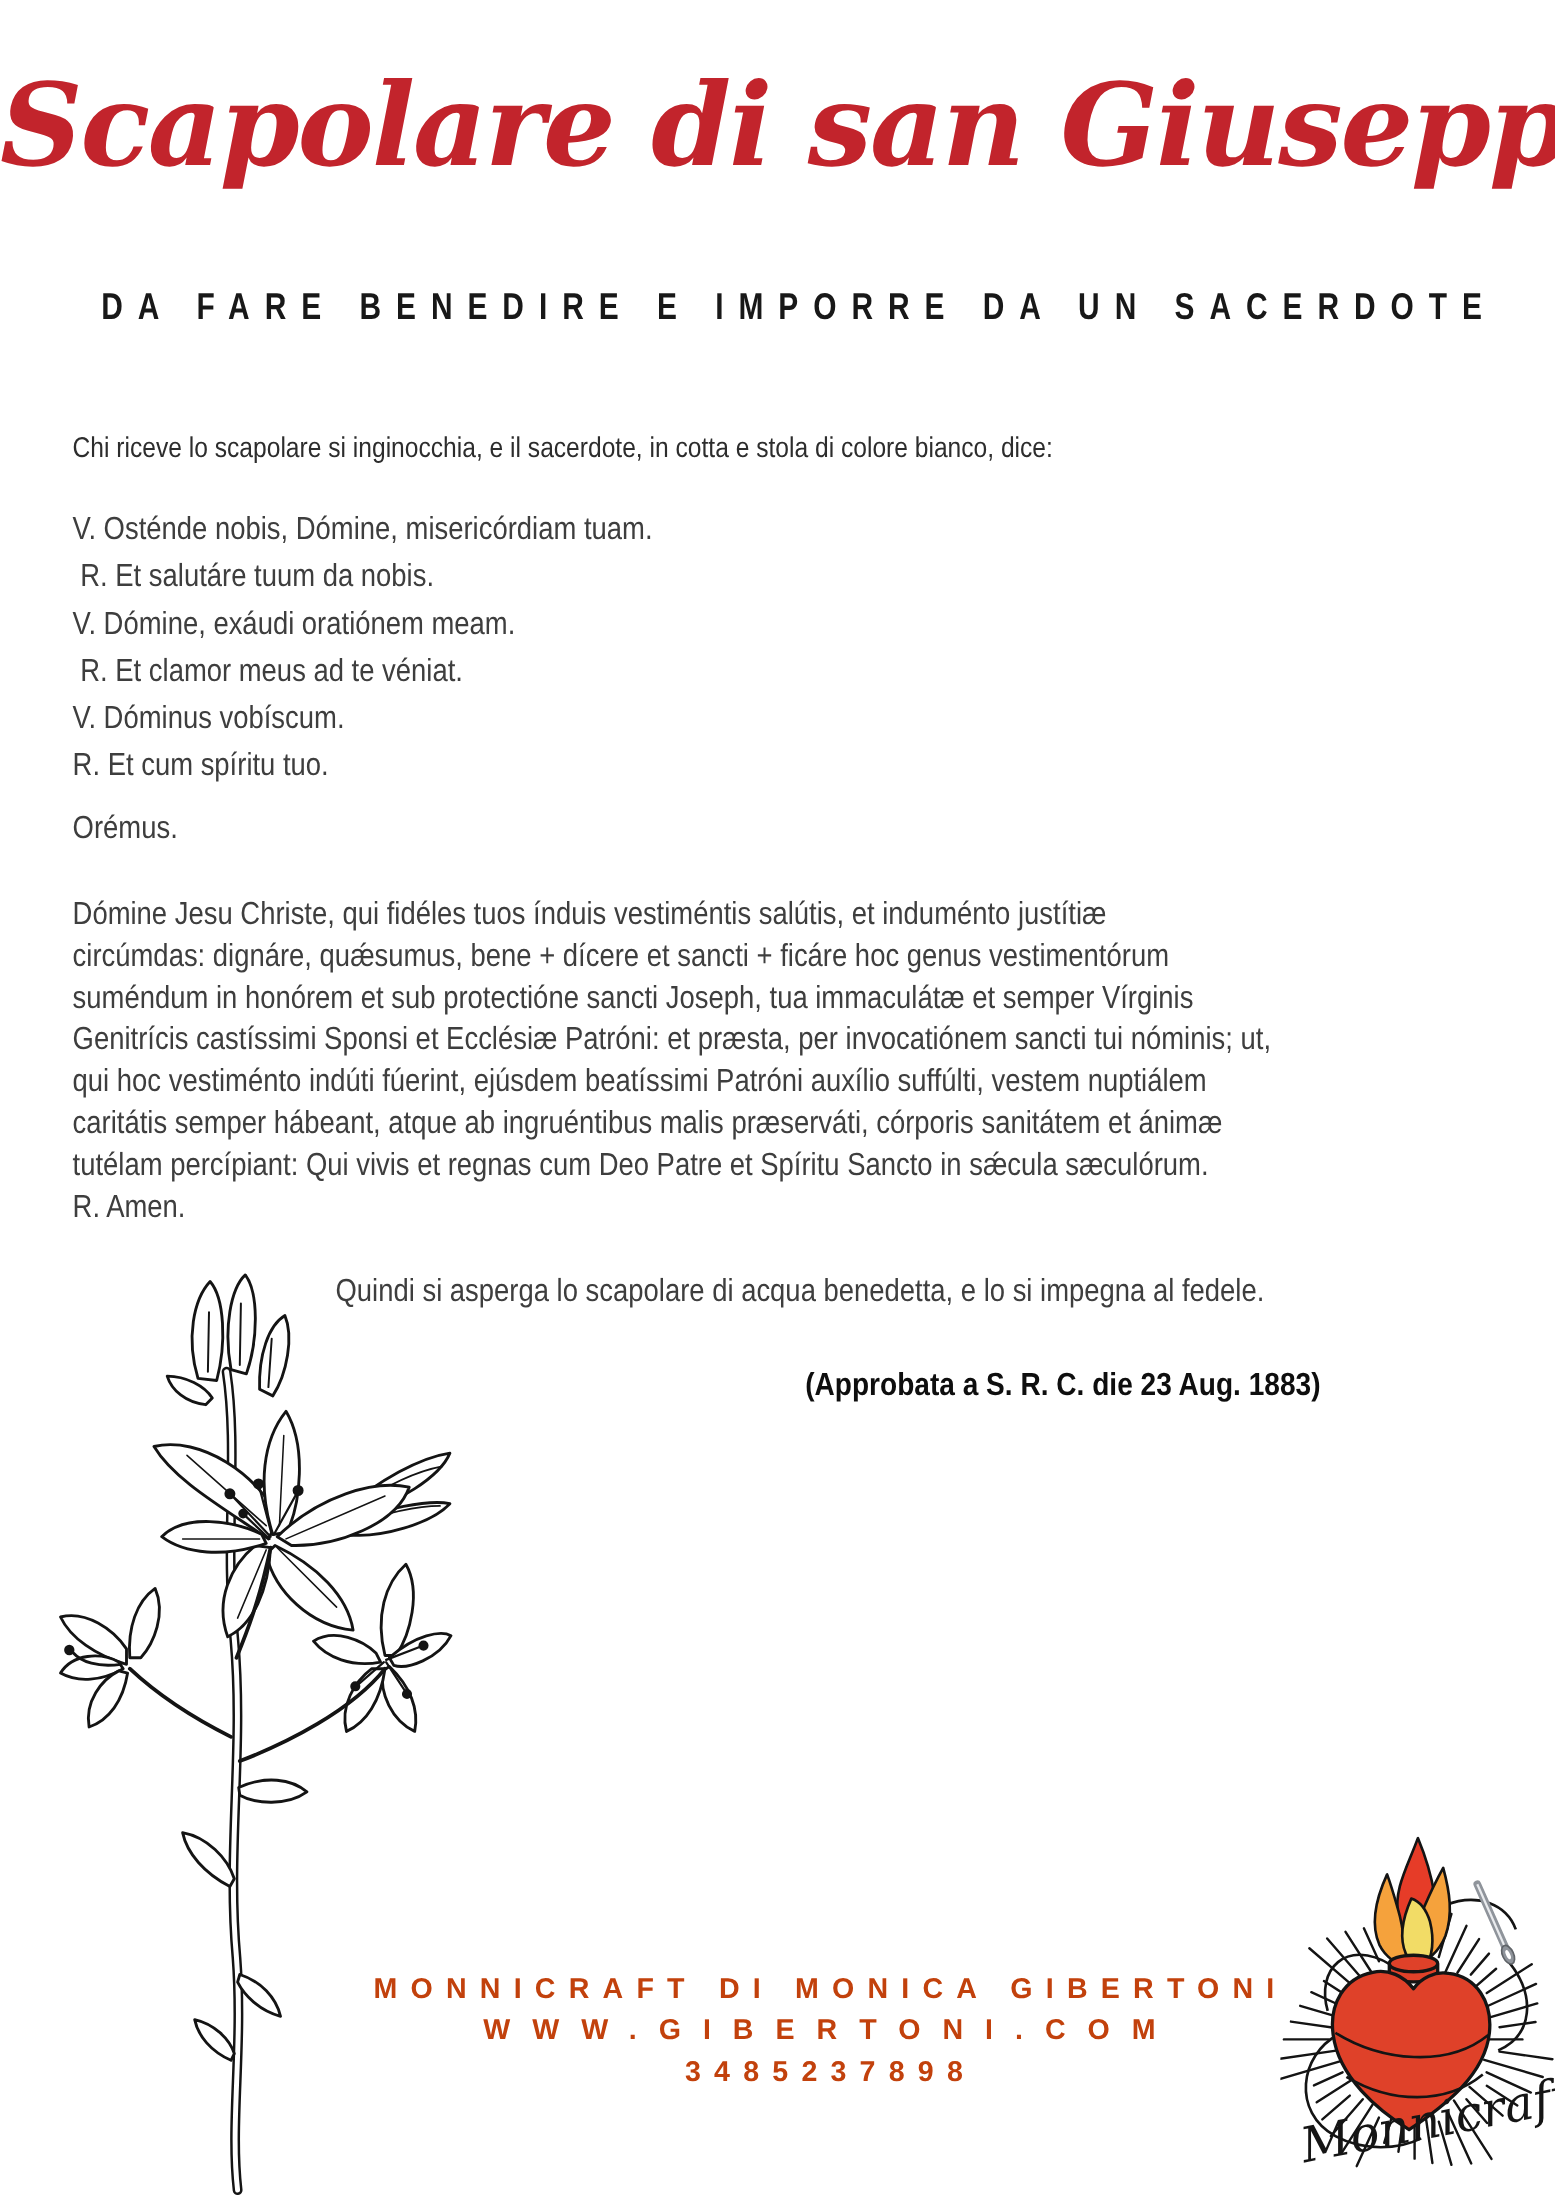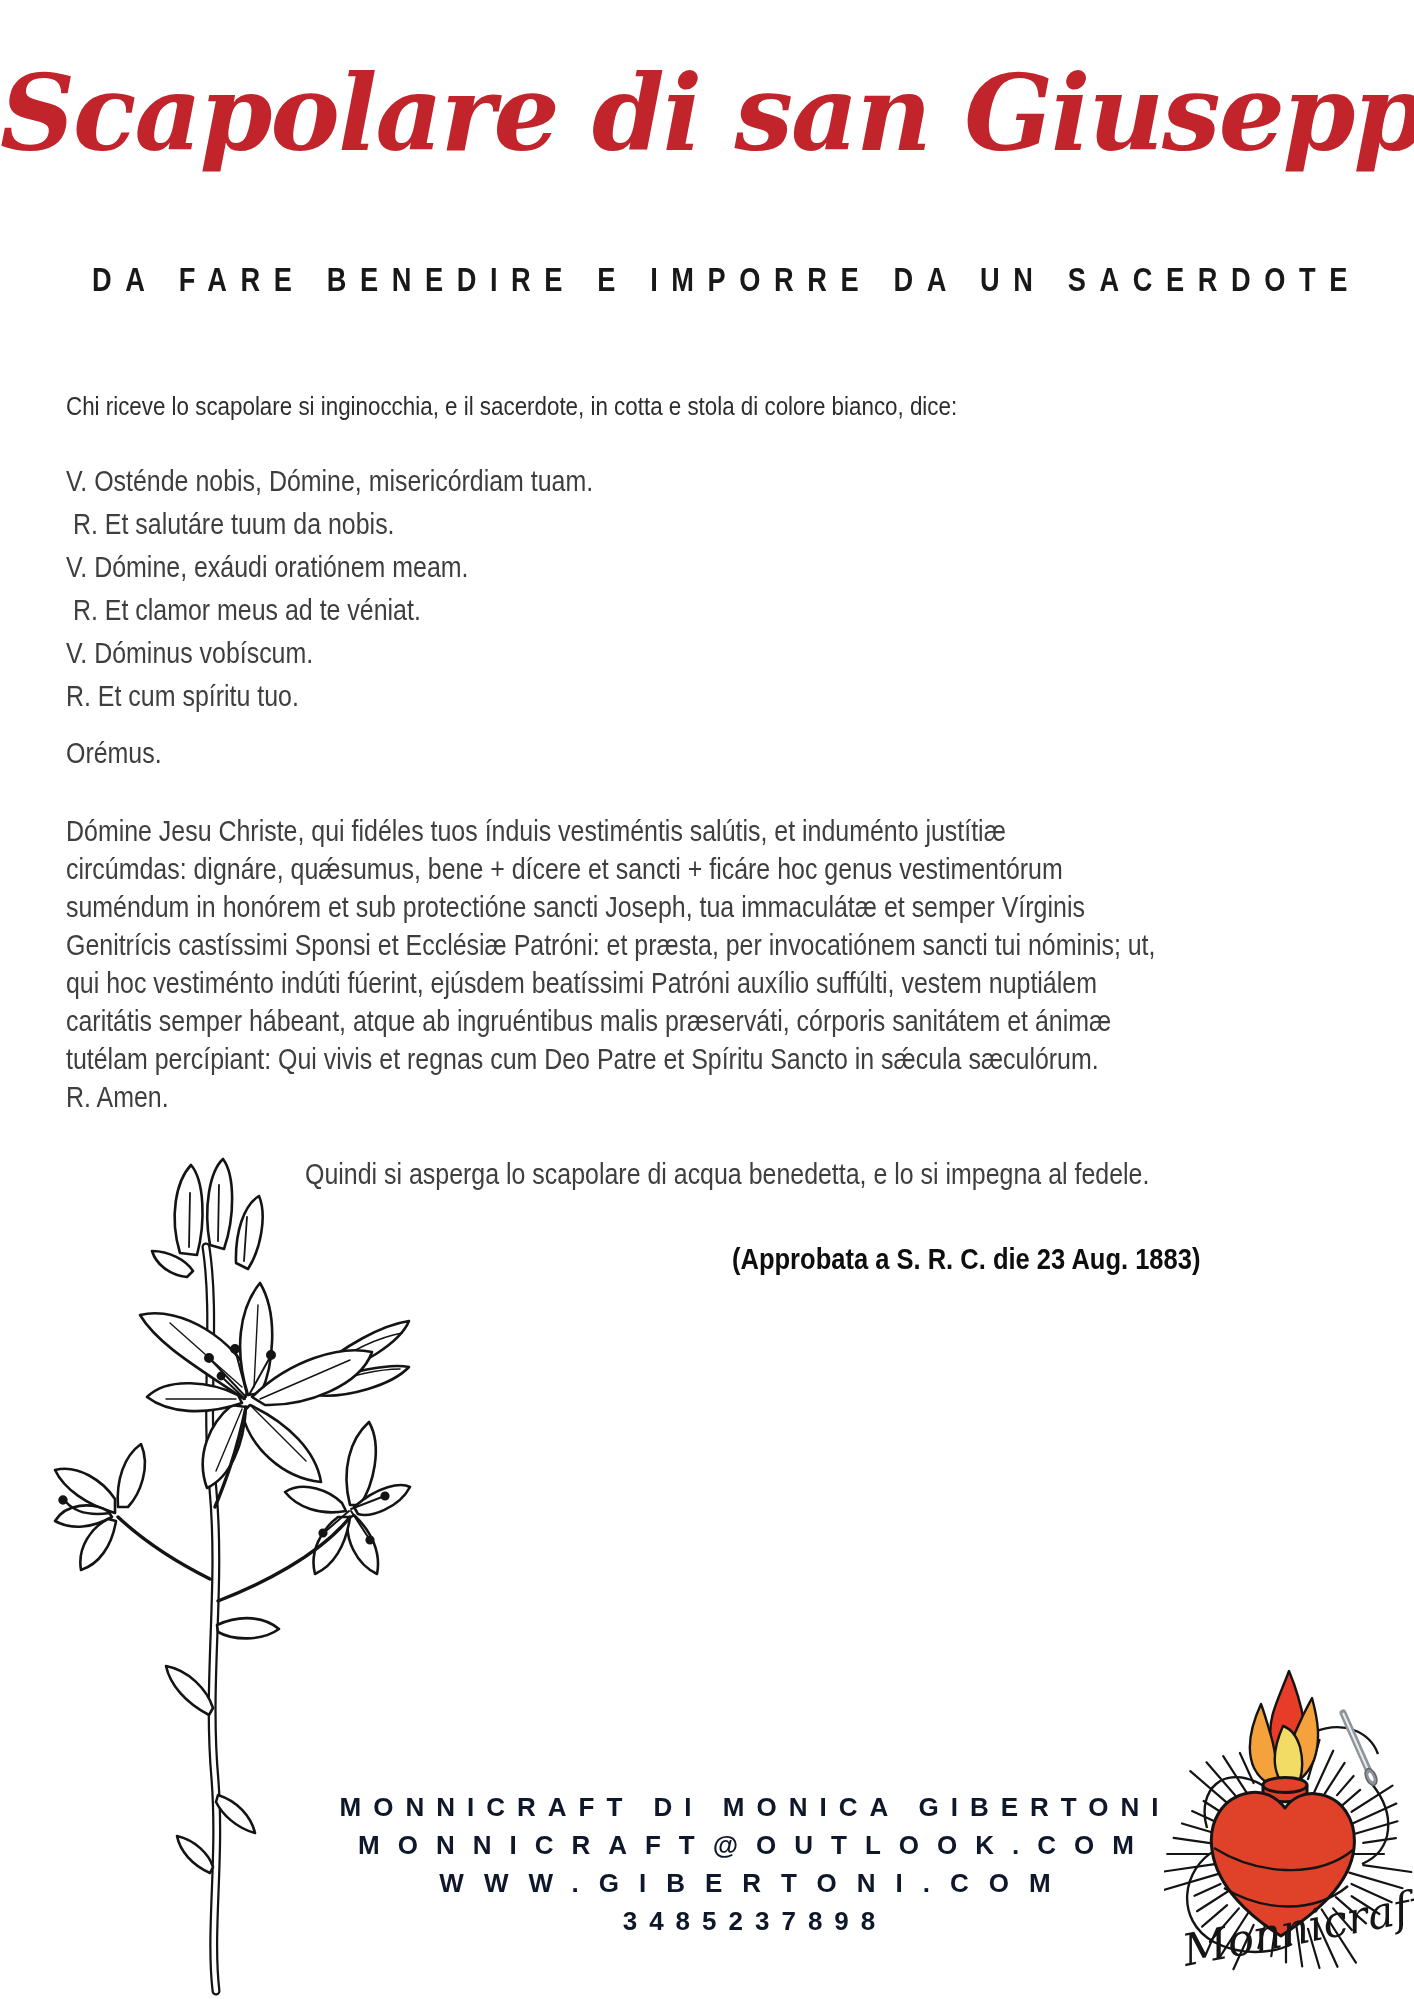--- a/index.html
+++ b/index.html
@@ -36,21 +36,21 @@
     font-weight:300;white-space:pre;
   }
   .rubric{
     top:1158px;left:305px;font-size:29px;color:#3e3e3e;font-weight:300;white-space:nowrap;
   }
   .approbation{
     top:1243px;left:732px;font-size:29px;font-weight:700;color:#0e0e0e;
     transform:scaleX(0.88);transform-origin:0 0;white-space:nowrap;
   }
   .footer{
-    top:1788px;left:250px;width:1010px;text-align:center;color:#0f172a;font-weight:700;
+    top:1788px;left:250px;width:1010px;text-align:center;color:#c2410c;font-weight:700;
   }
   .footer div{font-size:26px;line-height:38px;white-space:nowrap;}
   .fl1{letter-spacing:12px;}
   .fl2{letter-spacing:18px;}
   .fl3{letter-spacing:20px;}
   .fl4{letter-spacing:12px;}
   .lily{left:20px;top:1154px;}
   .logo{left:1164px;top:1636px;}
   .logo-script{
     font-family:"DejaVu Serif",serif;font-style:italic;font-size:44px;fill:#151515;
@@ -156,21 +156,20 @@
   <g fill="#ffffff">
     <path d="M197 470 C221 459 245 462 259 474 C241 487 212 485 198 477 Z"></path>
     <path d="M189 560 C166 548 150 530 146 511 C168 515 187 534 193 553 Z"></path>
     <path d="M198 640 C217 646 231 661 235 678 C216 673 202 659 196 647 Z"></path>
     <path d="M190 718 C172 710 160 696 157 681 C175 685 189 699 193 712 Z"></path>
   </g>
 </svg>
 
 <div class="abs footer">
   <div class="fl1">MONNICRAFT DI MONICA GIBERTONI</div>
-  <div class="fl2">MONNICRAFT@OUTLOOK.COM</div>
   <div class="fl3">WWW.GIBERTONI.COM</div>
   <div class="fl4">3485237898</div>
 </div>
 
 <svg class="abs logo" width="250" height="360" viewBox="0 0 250 360">
 
   <g id="logo-rays" stroke="#141414" stroke-width="2.2" stroke-linecap="round">
       <line x1="188.0" y1="218.0" x2="220.0" y2="218.0"></line>
       <line x1="199.2" y1="229.1" x2="247.3" y2="236.0"></line>
       <line x1="185.3" y1="236.6" x2="238.5" y2="252.2"></line>

